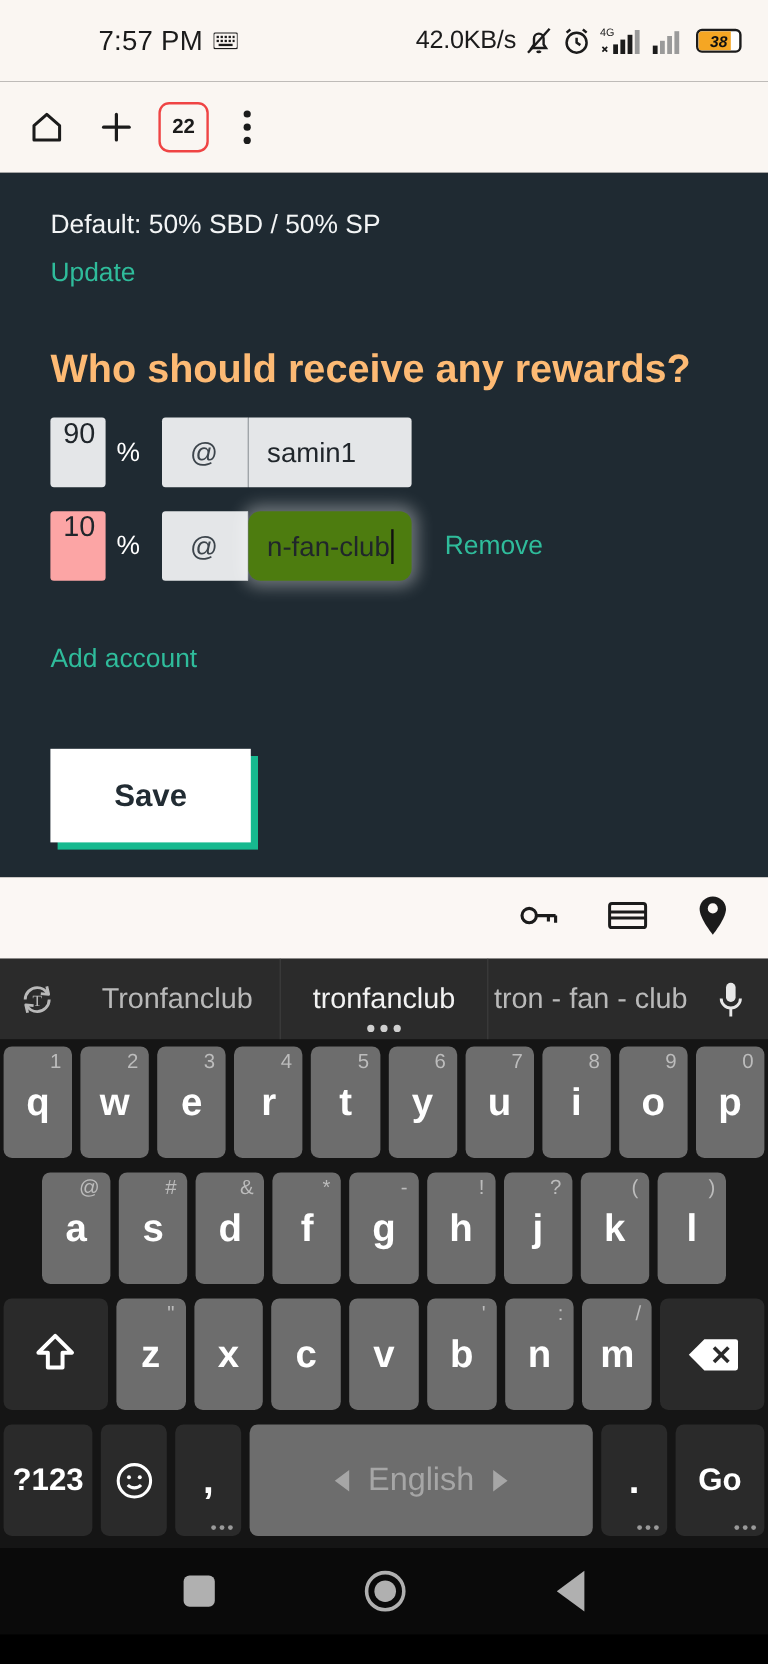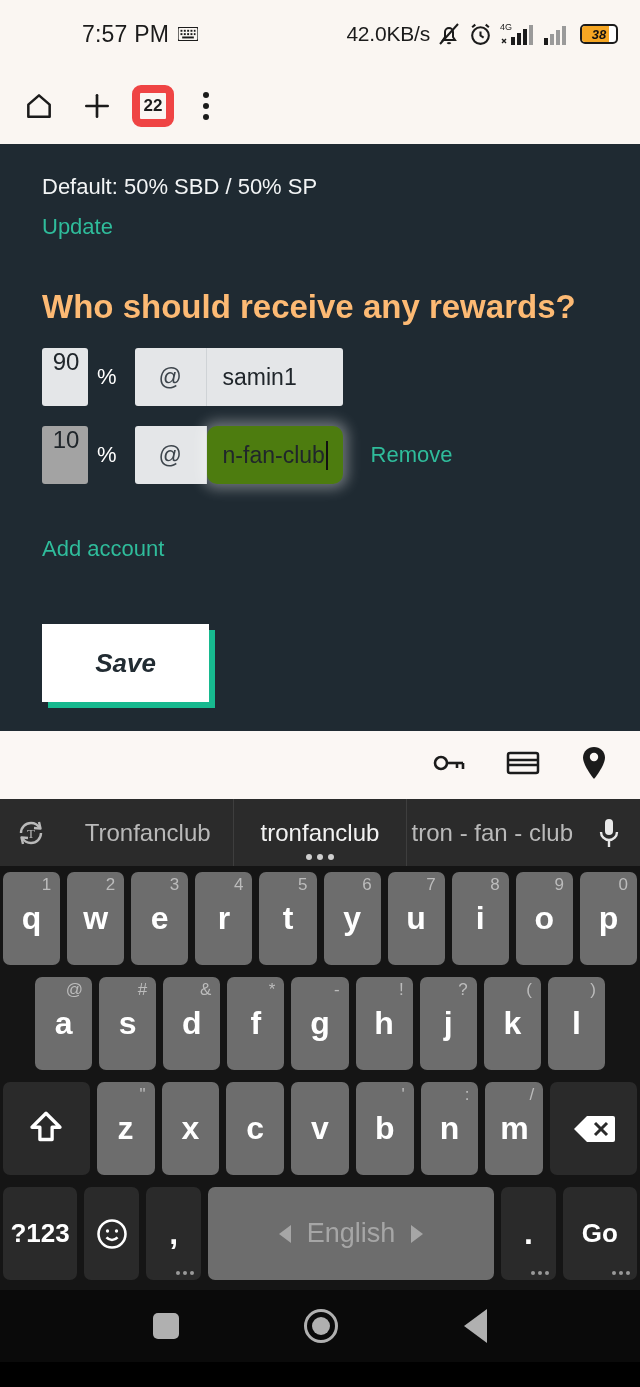--- a/index.html
+++ b/index.html
@@ -33,39 +33,39 @@
 
   
   .toolbar{ height:76px; background:#faf6f2; display:flex; align-items:center;
             padding:0 16px; gap:12px; }
   .tb-home{ width:46px; height:46px; display:flex; align-items:center; justify-content:center; flex:0 0 auto;}
   .urlbar{ flex:1 1 auto; height:52px; background:#efe7e0; border-radius:26px;
            display:flex; align-items:center; padding:0 16px; gap:12px;
            max-width:320px; overflow:hidden; }
   .url-text{ font-size:23px; color:#26211e; white-space:nowrap; overflow:hidden; }
   .tb-plus{ width:46px;height:46px; display:flex;align-items:center;justify-content:center; flex:0 0 auto;}
-  .tb-tabs{ width:42px;height:42px; border:8px solid #ef4444; border-radius:9px;
+  .tb-tabs{ width:42px;height:42px; border:2px solid #ef4444; border-radius:9px;
             display:flex;align-items:center;justify-content:center; flex:0 0 auto;}
   .tb-tabs span{ font-size:17px; font-weight:700; color:#1b1b1b; }
   .tb-menu{ width:40px;height:46px; display:flex;flex-direction:column;align-items:center;
             justify-content:center; gap:5px; flex:0 0 auto;}
   .tb-menu i{ width:6px;height:6px;border-radius:50%;background:#1b1b1b;display:block; }
 
   
   .page{ background:#1f2a32; padding:30px 42px 0 42px; height:587px; }
   .default-line{ font-size:22px; color:#f2f4f5; margin-bottom:14px; }
   .link-teal{ color:#2fbc9b; font-size:22px; display:inline-block; }
   .q-title{ font-size:33px; font-weight:700; color:#fdba74; margin-top:48px; margin-bottom:22px; }
 
   .row{ display:flex; align-items:center; margin-bottom:20px; }
   .pct-wrap{ position:relative; display:flex; align-items:center; }
   .pct-input{ width:46px; height:58px; background:#e4e6e8; border:none; border-radius:3px;
               font-size:24px; color:#20262b; text-align:center; padding-left:2px;
               font-family:"Liberation Sans", sans-serif; overflow:hidden; }
-  .pct-input.autofill{ background:#a3a3a3; }
+  .pct-input.autofill{ background:#fca5a5; }
   .pct-sign{ font-size:22px; color:#fff; margin-left:9px; margin-right:18px; }
 
   .acct{ display:flex; align-items:stretch; height:58px; border-radius:3px; }
   .acct-at{ width:72px; background:#e4e6e8; display:flex; align-items:center;
             justify-content:center; font-size:23px; color:#3d454c;
             border-radius:3px 0 0 3px; border-right:1px solid #cfd3d6; }
   .acct-val{ width:136px; background:#e4e6e8; display:flex; align-items:center;
              padding-left:16px; font-size:23px; color:#20262b; border-radius:0 3px 3px 0; }
   .acct-val.focused{ background:#4d7c0f; box-shadow:0 0 13px 5px rgba(255,255,255,.35);
                      position:relative; z-index:3;border-radius:10px; }
@@ -73,21 +73,21 @@
           vertical-align:middle; }
   .remove-link{ color:#2fbc9b; font-size:22px; margin-left:28px; }
 
   .add-acct{ margin-top:32px; }
   .save-wrap{ margin-top:62px; position:relative; width:167px; height:78px; }
   .save-shadow{ position:absolute; left:6px; top:6px; width:167px; height:78px;
                 background:#17b98f; }
   .save-btn{ position:absolute; left:0; top:0; width:167px; height:78px; background:#fff;
              border:none; display:flex; align-items:center; justify-content:center;
              font-size:26px; font-weight:700; color:#222c33;
-             font-family:"Liberation Sans", sans-serif;font-style:italic; }
+             font-family:"Liberation Sans", sans-serif; }
 
   
   .autofill-bar{ height:68px; background:#fbf7f4; display:flex; align-items:center;
                  justify-content:flex-end; gap:40px; padding-right:32px; }
 
   
   .kb{ background:#151515; padding-bottom:4px; }
   .sugg{ height:67px; display:flex; align-items:center; background:#2b2b2b; }
   .sugg-icon{ width:62px; display:flex; align-items:center; justify-content:center; }
   .sugg-item{ flex:1 1 0; display:flex; flex-direction:column; align-items:center;

